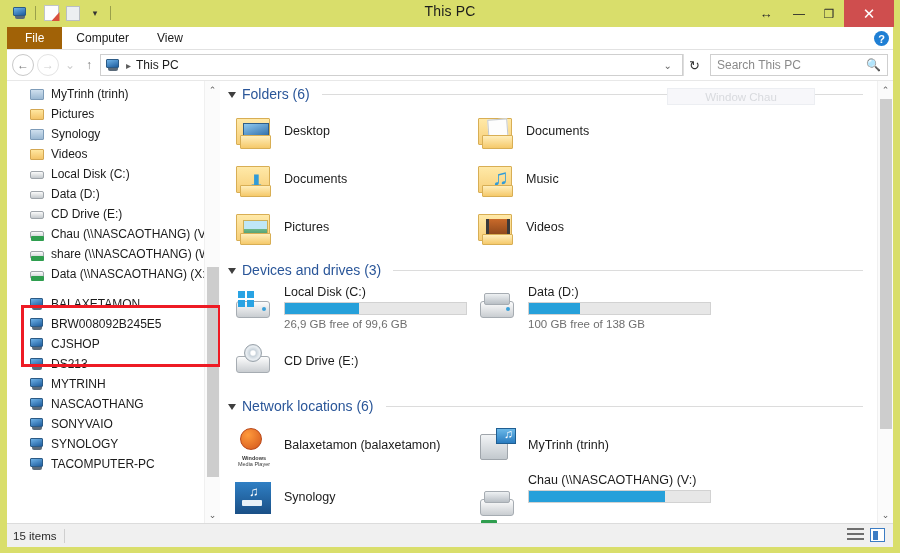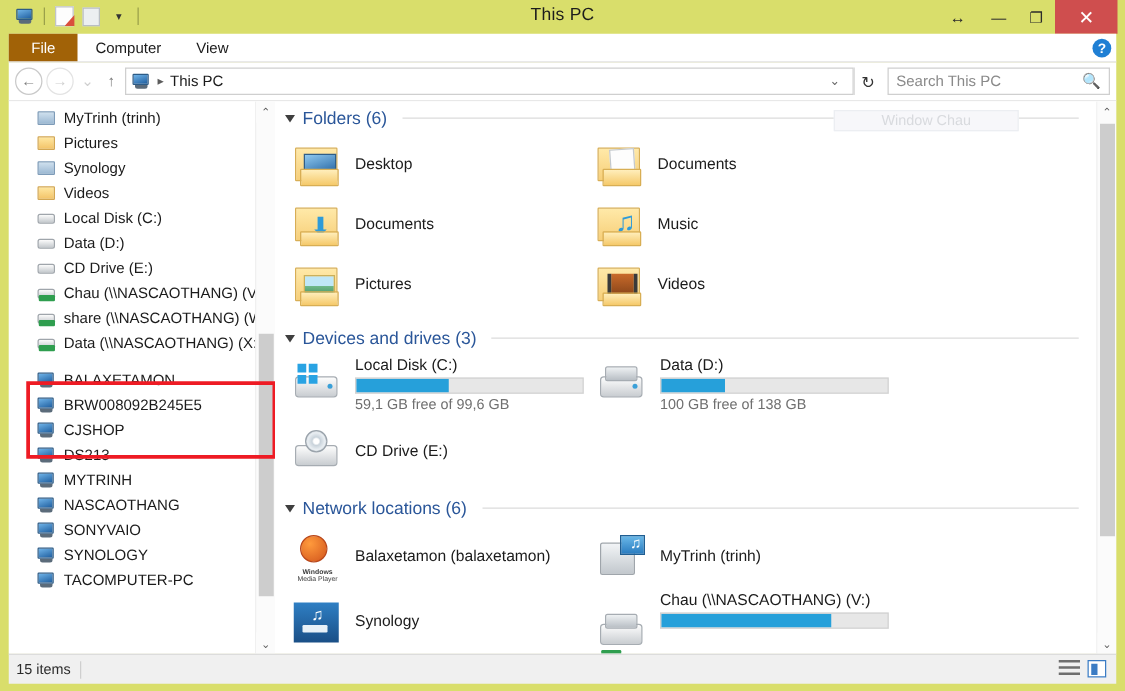--- a/index.html
+++ b/index.html
@@ -665,21 +665,21 @@
                   <i></i>
                   <i></i>
                 </span>
               <span class="drive-led"></span>
             </span>
             <span class="drive-info">
               <span class="drive-name" style="display:block;">Local Disk (C:)</span>
               <span class="bar" style="display:block;">
                 <span class="fill" style="display:block;width:41%;"></span>
               </span>
-              <span class="drive-free" style="display:block;">59,1 GB free of 99,6 GB</span>
+              <span class="drive-free" style="display:block;">26,9 GB free of 99,6 GB</span>
             </span>
           </div>
 
           <div class="drive-tile">
             <span class="dicon">
               <span class="drive-body"></span>
                 <span class="drive-top"></span>
                 <span class="drive-led"></span>
             </span>
             <span class="drive-info">

